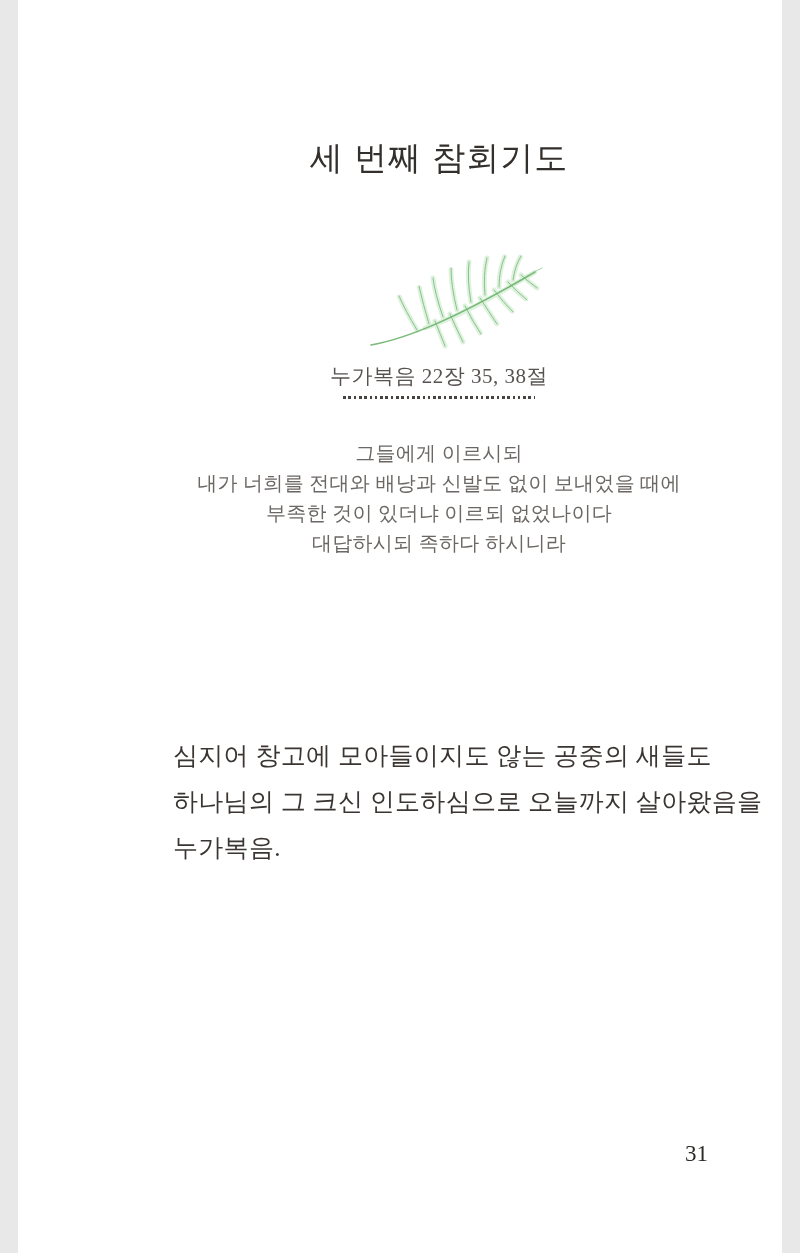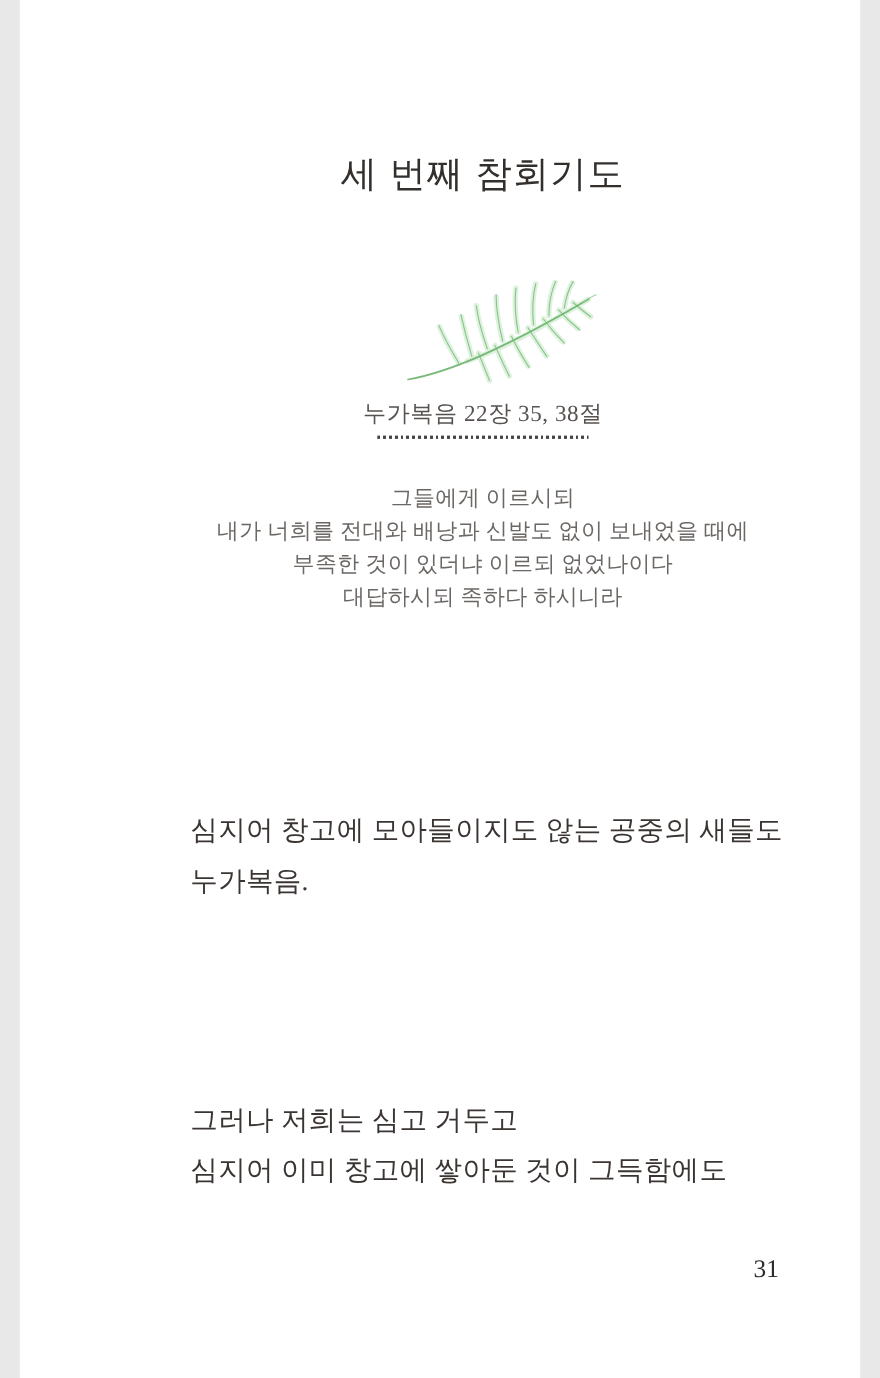--- a/index.html
+++ b/index.html
@@ -145,23 +145,20 @@
 
   <div class="abs verse">
     <div>그들에게 이르시되</div>
     <div>내가 너희를 전대와 배낭과 신발도 없이 보내었을 때에</div>
     <div>부족한 것이 있더냐 이르되 없었나이다</div>
     <div>대답하시되 족하다 하시니라</div>
   </div>
 
   <div class="abs prayer prayer-1">
     <div>심지어 창고에 모아들이지도 않는 공중의 새들도</div>
+    <div>하나님의 그 크신 인도하심으로 오늘까지 살아왔음을</div>
     <div>누가복음.</div>
   </div>
 
-  <div class="abs prayer prayer-2">
-    <div>그러나 저희는 심고 거두고</div>
-    <div>심지어 이미 창고에 쌓아둔 것이 그득함에도</div>
-  </div>
 
   <div class="abs page-number">31</div>
 
 </div>
 
 </body></html>

